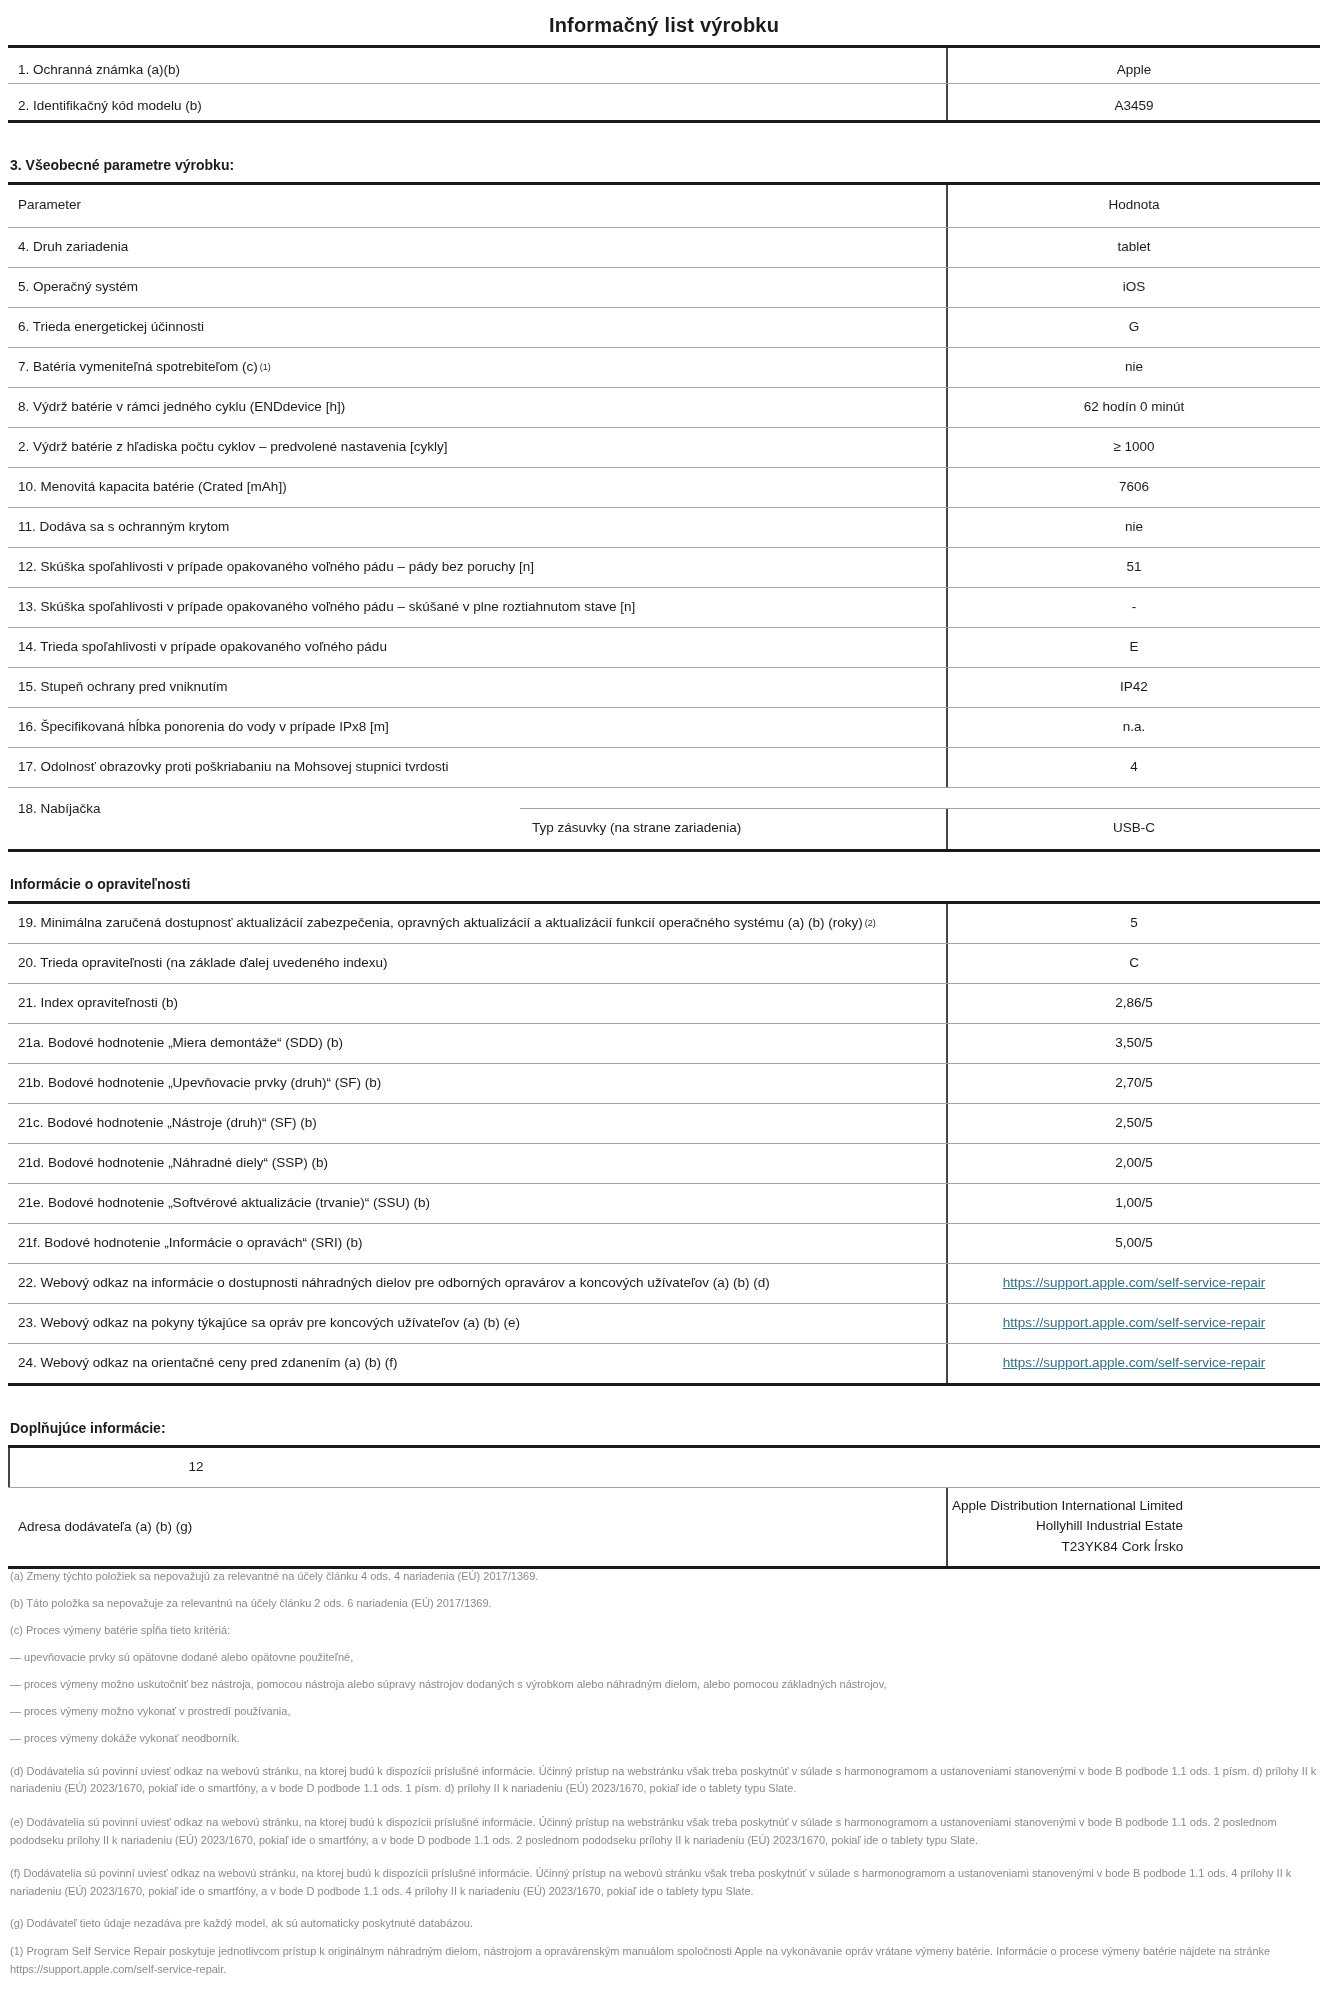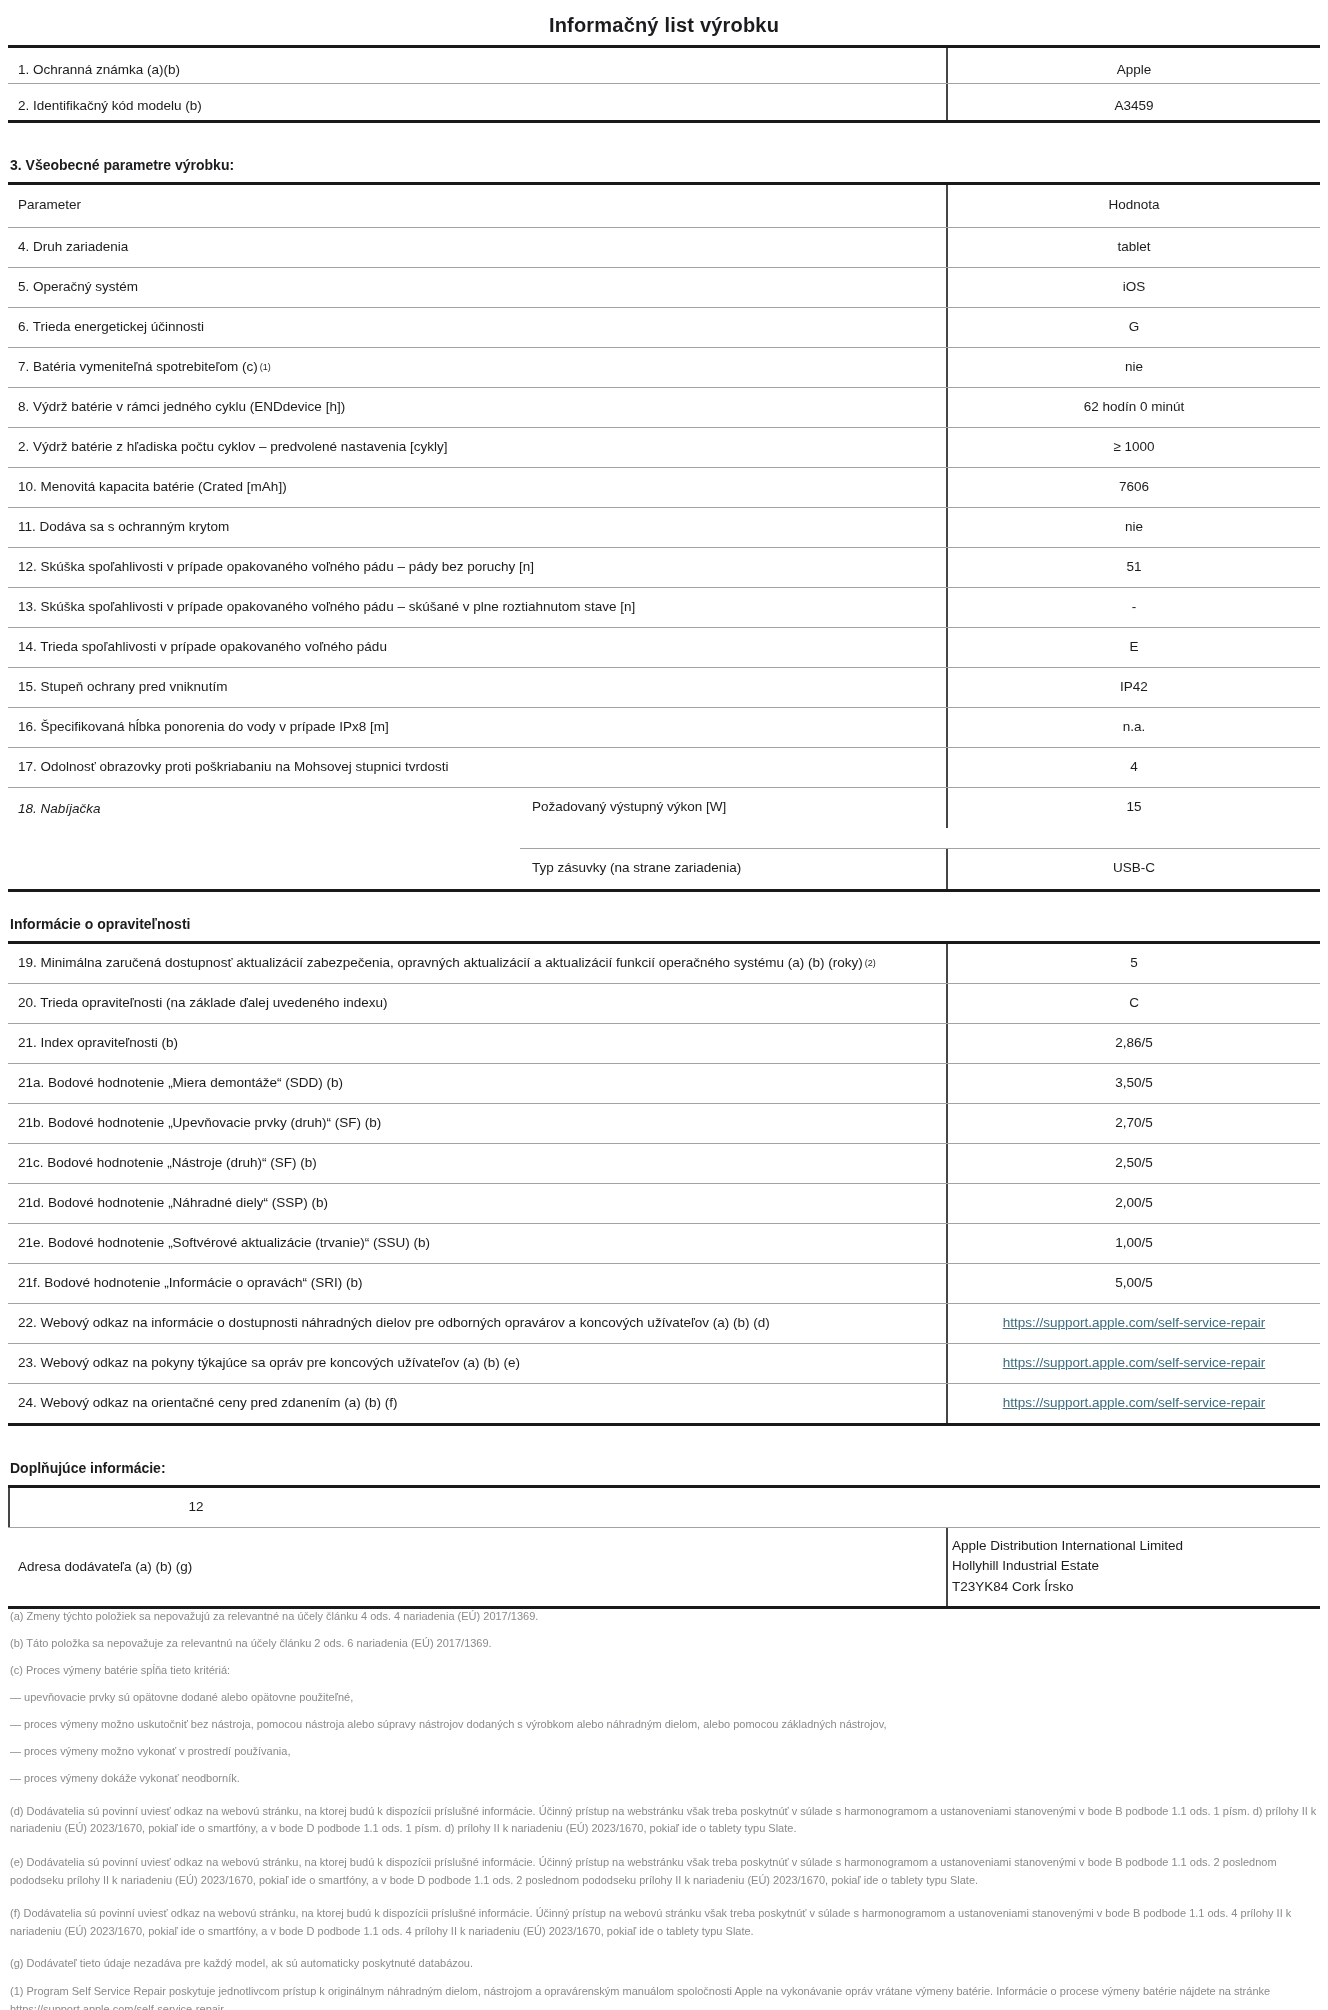--- a/index.html
+++ b/index.html
@@ -56,21 +56,20 @@
   .tbl-id .lbl,.tbl-id .val{padding-top:12px;padding-bottom:3px;}
   .row.hdr{min-height:42px;}
   sup.fnref{font-size:9px;line-height:0;margin-left:2px;}
   
   .charger-row{display:flex;}
   .charger-lbl{
     width:512px;
     flex:none;
     align-items:flex-start;
     padding-top:11px;
-    font-style:italic;
   }
   .charger-sub{flex:1;display:flex;flex-direction:column;}
   .sub-row{display:flex;align-items:stretch;flex:1;min-height:40px;}
   .sub-row.sub-sep{border-top:1.5px solid #a3a3a3;margin-top:20px;}
   .sub-lbl{
     flex:1;display:flex;align-items:center;
     padding:8px 14px 8px 12px;
     font-size:13.5px;line-height:1.5;box-sizing:border-box;
   }
   
@@ -83,21 +82,21 @@
   
   a.weblink{
     color:#3e6e80;
     text-decoration:underline;
     font-size:13.5px;
     word-break:break-all;
   }
   
   .val-left{
     justify-content:flex-start;
-    text-align:left;
+    text-align:right;
     padding-left:4px;
   }
   .addr-lines div{line-height:1.55;}
   
   .footnotes{
     color:#8a8a8d;
     font-size:11px;
   }
   .fn{margin:0 0 11px 2px;line-height:1.45;}
   .fn-para{margin:16px 0 16px 2px;line-height:1.6;}
@@ -184,24 +183,20 @@
       <div class="val">n.a.</div>
     </div>
     <div class="row sep">
       <div class="lbl">17. Odolnosť obrazovky proti poškriabaniu na Mohsovej stupnici tvrdosti</div>
       <div class="val">4</div>
     </div>
 
     <div class="row sep charger-row">
       <div class="lbl charger-lbl">18. Nabíjačka</div>
       <div class="charger-sub">
-        <div class="sub-row">
-          <div class="sub-lbl">Požadovaný výstupný výkon [W]</div>
-          <div class="val">15</div>
-        </div>
         <div class="sub-row sub-sep">
           <div class="sub-lbl">Typ zásuvky (na strane zariadenia)</div>
           <div class="val">USB-C</div>
         </div>
       </div>
     </div>
   </div>
 
   <div class="sec-heading tight">Informácie o opraviteľnosti</div>
 

